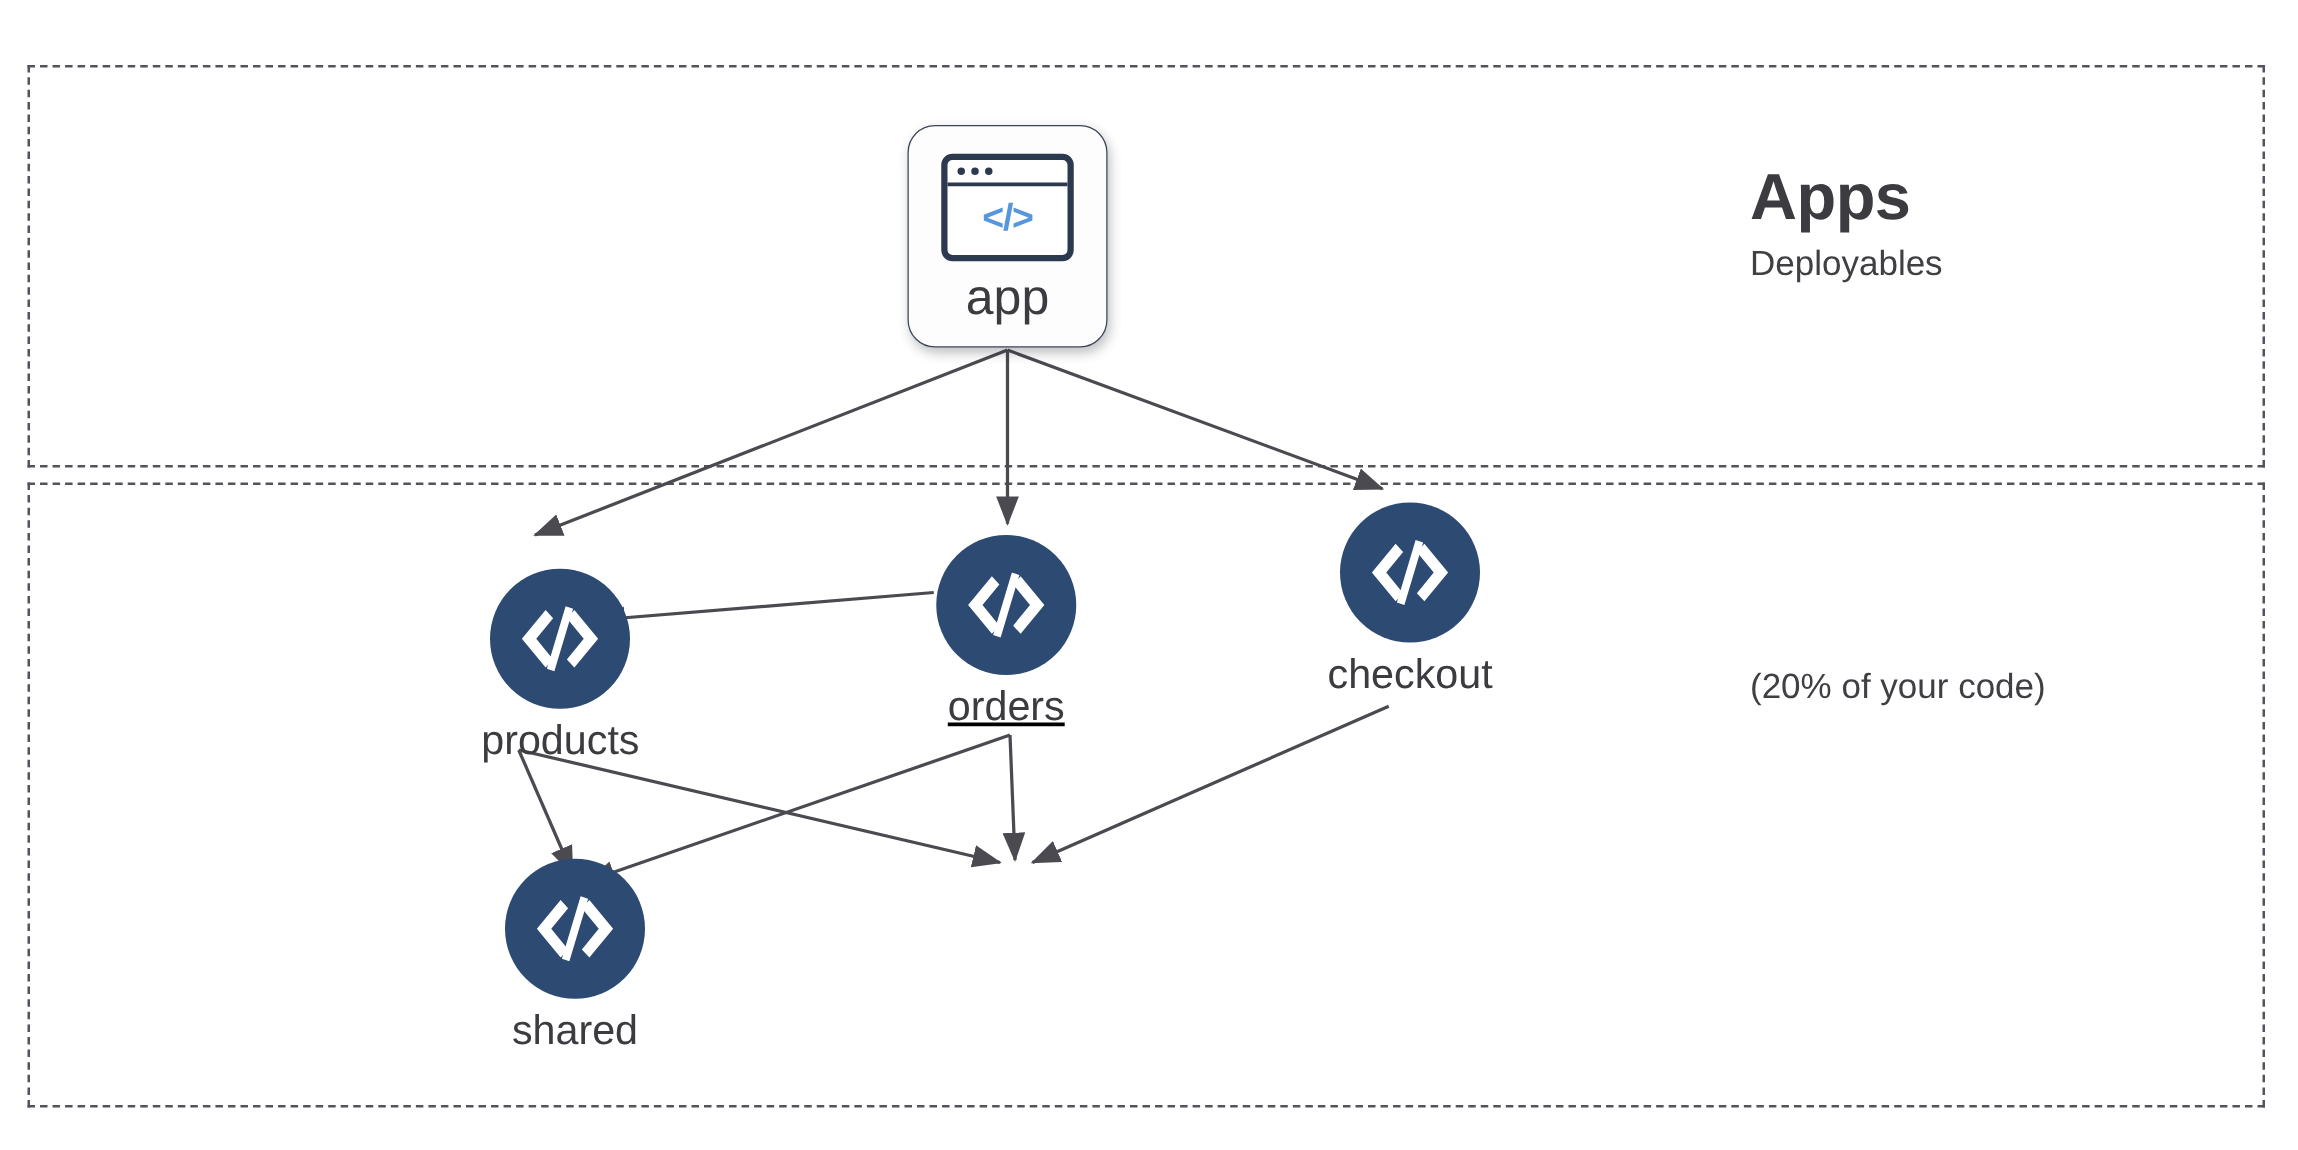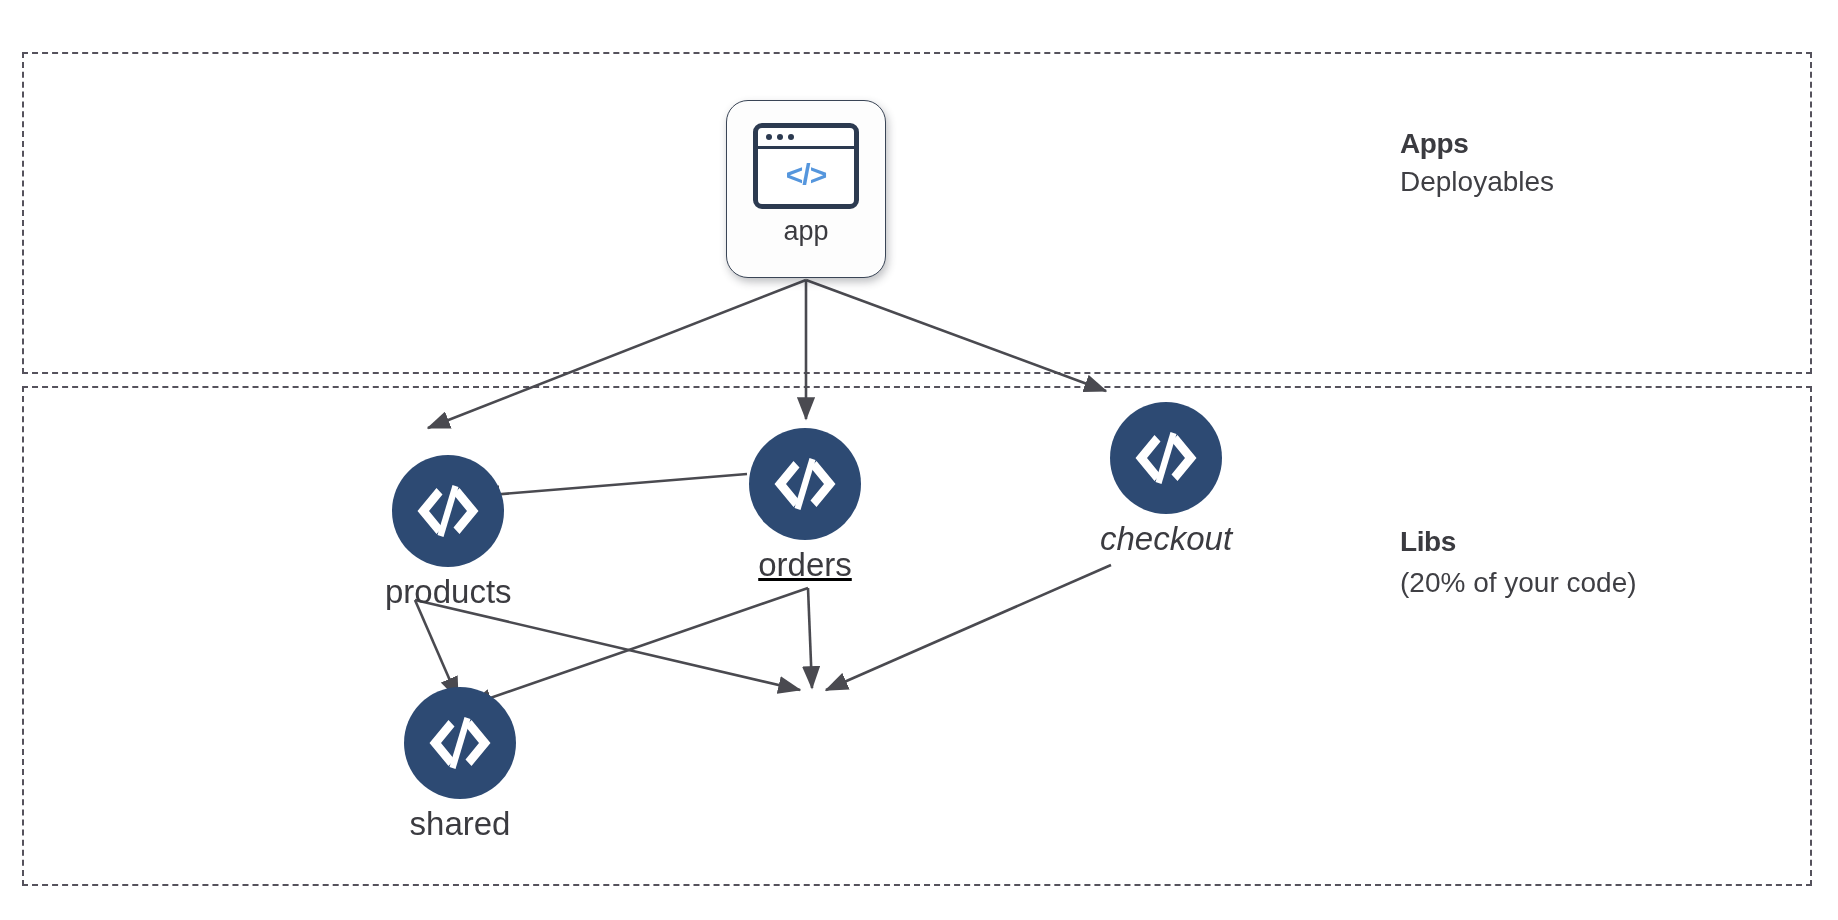--- a/index.html
+++ b/index.html
@@ -43,21 +43,21 @@
     height: 500px;
   }
 
   
   .zone-legend {
     position: absolute;
     color: #3f3f44;
     line-height: 1.22;
   }
   .zone-legend .zone-title {
-    font-size: 28px;
+    font-size: 52px;
     font-weight: bold;
     letter-spacing: -0.4px;
     color: #3b3b40;
     display: block;
   }
   .zone-legend .zone-sub {
     font-size: 28px;
     font-weight: normal;
     color: #3f3f44;
     display: block;
@@ -128,21 +128,21 @@
     margin-top: 17px;
     color: #5596dd;
     font-size: 30px;
     font-weight: bold;
     font-family: "Liberation Sans", sans-serif;
     letter-spacing: -1px;
     line-height: 1;
   }
   #node-app .node-label-inner {
     margin-top: 9px;
-    font-size: 27px;
+    font-size: 40px;
     color: #3b3b40;
     line-height: 1;
   }
 
   
   .lib-node {
     position: absolute;
     display: flex;
     flex-direction: column;
     align-items: center;
@@ -160,38 +160,37 @@
   .lib-label {
     margin-top: 7px;
     font-size: 33px;
     color: #3b3b40;
     line-height: 1.1;
     white-space: nowrap;
   }
 
   #node-products { left: 357px; top: 455px; margin-left: 28px; }
   #node-orders   { left: 749px; top: 428px; text-decoration: underline; }
-  #node-checkout { left: 1100px; top: 402px; font-style: italic; }
+  #node-checkout { left: 1062px; top: 402px; }
   #node-shared   { left: 404px; top: 687px; }
   #node-core     { left: 750px; top: 697px; }
 </style>
 </head>
 <body>
 
 <div id="canvas">
 
   <div class="zone" id="zone-apps"></div>
   <div class="zone" id="zone-libs"></div>
 
   <div class="zone-legend" id="legend-apps">
     <span class="zone-title">Apps</span>
     <span class="zone-sub">Deployables</span>
   </div>
   <div class="zone-legend" id="legend-libs">
-    <span class="zone-title">Libs</span>
     <span class="zone-sub">(20% of your code)</span>
   </div>
 
   <svg id="edges" viewBox="0 0 1838 920" xmlns="http://www.w3.org/2000/svg">
     <defs>
       <marker id="arrowhead" markerWidth="9" markerHeight="7" refX="8.4" refY="3.5" orient="auto" markerUnits="strokeWidth">
         <path d="M0,0 L9,3.5 L0,7 Z" fill="#4a4a50"></path>
       </marker>
     </defs>
     <g stroke="#4a4a50" stroke-width="2.6" fill="none" marker-end="url(#arrowhead)">

